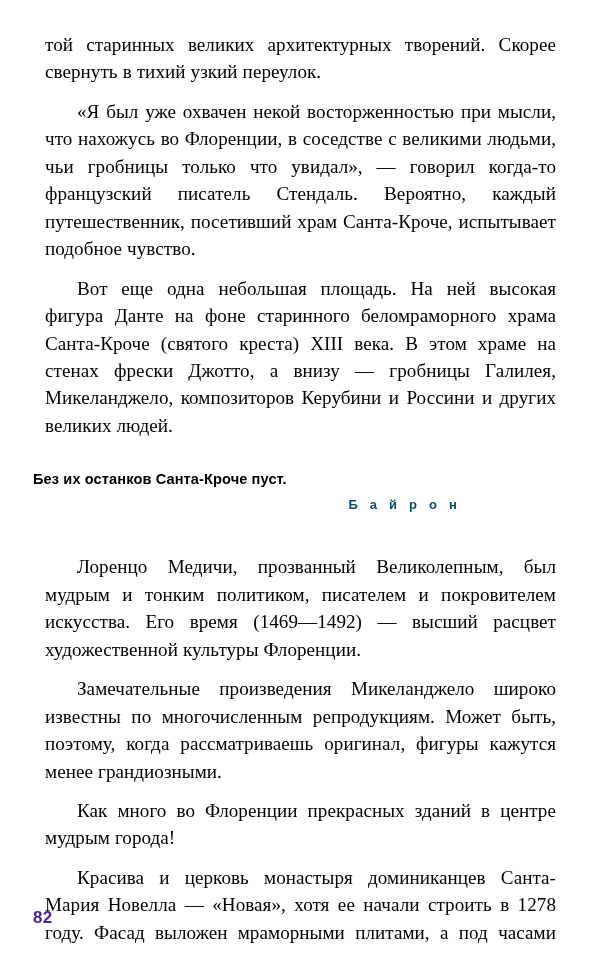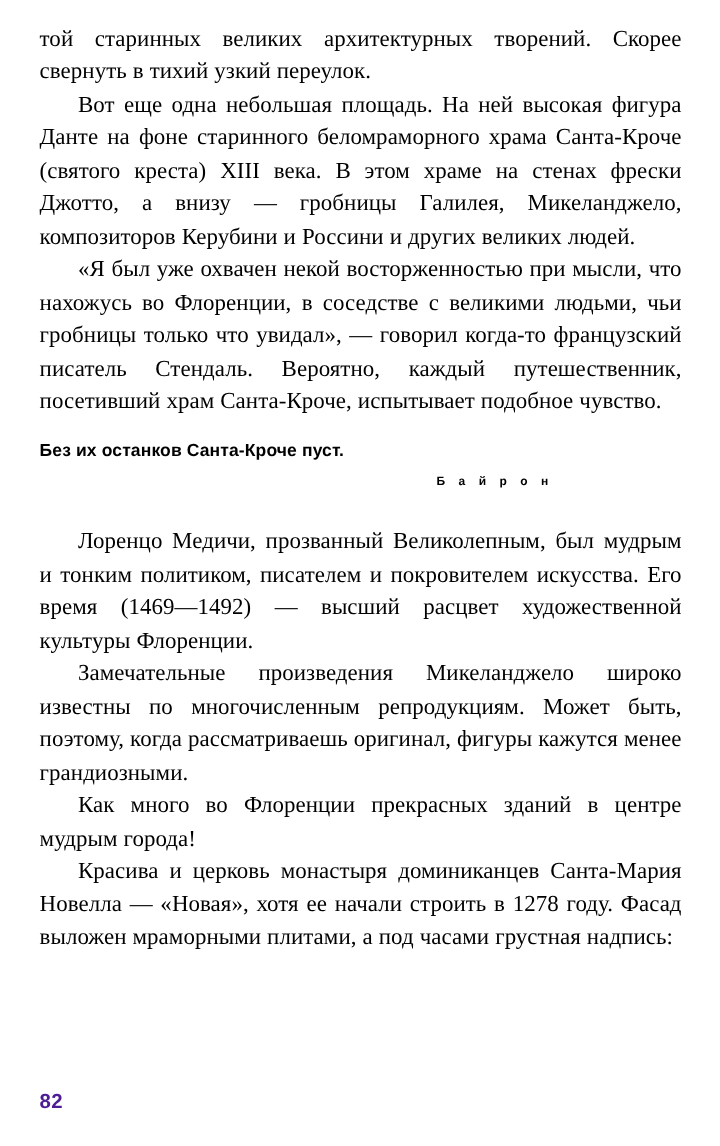--- a/index.html
+++ b/index.html
@@ -18,21 +18,21 @@
     color: #000000;
     -webkit-font-smoothing: none;
   }
   .text-column {
     position: absolute;
     left: 33px;
     top: 19px;
     width: 535px;
   }
   p.para {
-    margin: 0;
+    margin: 12px;
     font-family: "Liberation Serif", "DejaVu Serif", serif;
     font-size: 19.1px;
     line-height: 27.45px;
     text-align: justify;
     text-indent: 32px;
     hyphens: manual;
     word-spacing: 0.2px;
     letter-spacing: 0.05px;
   }
   p.para:last-of-type {
@@ -47,28 +47,28 @@
     font-family: "Liberation Sans", "DejaVu Sans", sans-serif;
     font-size: 14.6px;
     line-height: 20px;
     font-weight: 700;
     text-align: left;
     letter-spacing: 0.1px;
     color: #000;
   }
   .epigraph-author {
     font-family: "Liberation Sans", "DejaVu Sans", sans-serif;
-    font-size: 10px;
+    font-size: 13px;
     line-height: 20px;
     font-weight: 700;
     text-align: right;
     padding-right: 107px;
     padding-top: 6px;
     letter-spacing: 4.2px;
-    color: #000000;
+    color: #0c4a6e;
   }
   .gap-after-epigraph {
     height: 26px;
   }
   .folio {
     position: absolute;
     left: 33px;
     top: 908px;
     font-family: "Liberation Sans", "DejaVu Sans", sans-serif;
     font-size: 17px;
@@ -82,23 +82,23 @@
 </style>
 </head>
 <body>
 
 <div class="page">
 
   <div class="text-column">
 
     <p class="para" style="text-indent:0;">той старинных великих архитектурных творений. Скорее свернуть в тихий узкий переулок.</p>
 
+    <p class="para">«Я был уже охвачен некой восторженностью при мысли, что нахожусь во Флоренции, в соседстве с великими людьми, чьи гробницы только что увидал», — говорил когда-то французский писатель Стендаль. Вероятно, каждый путешественник, посетивший храм Санта-Кроче, испытывает подобное чувство.</p>
+
     <p class="para">Вот еще одна небольшая площадь. На ней высокая фигура Данте на фоне старинного беломраморного храма Санта-Кроче (святого креста) XIII века. В этом храме на стенах фрески Джотто, а внизу — гробницы Галилея, Микеланджело, композиторов Керубини и Россини и других великих людей.</p>
-
-    <p class="para">«Я был уже охвачен некой восторженностью при мысли, что нахожусь во Флоренции, в соседстве с великими людьми, чьи гробницы только что увидал», — говорил когда-то французский писатель Стендаль. Вероятно, каждый путешественник, посетивший храм Санта-Кроче, испытывает подобное чувство.</p>
 
 
     <div class="epigraph">
       <div class="epigraph-text">Без их останков Санта-Кроче пуст.</div>
       <div class="epigraph-author">Б а й р о н</div>
     </div>
 
     <div class="gap-after-epigraph"></div>
 
 

